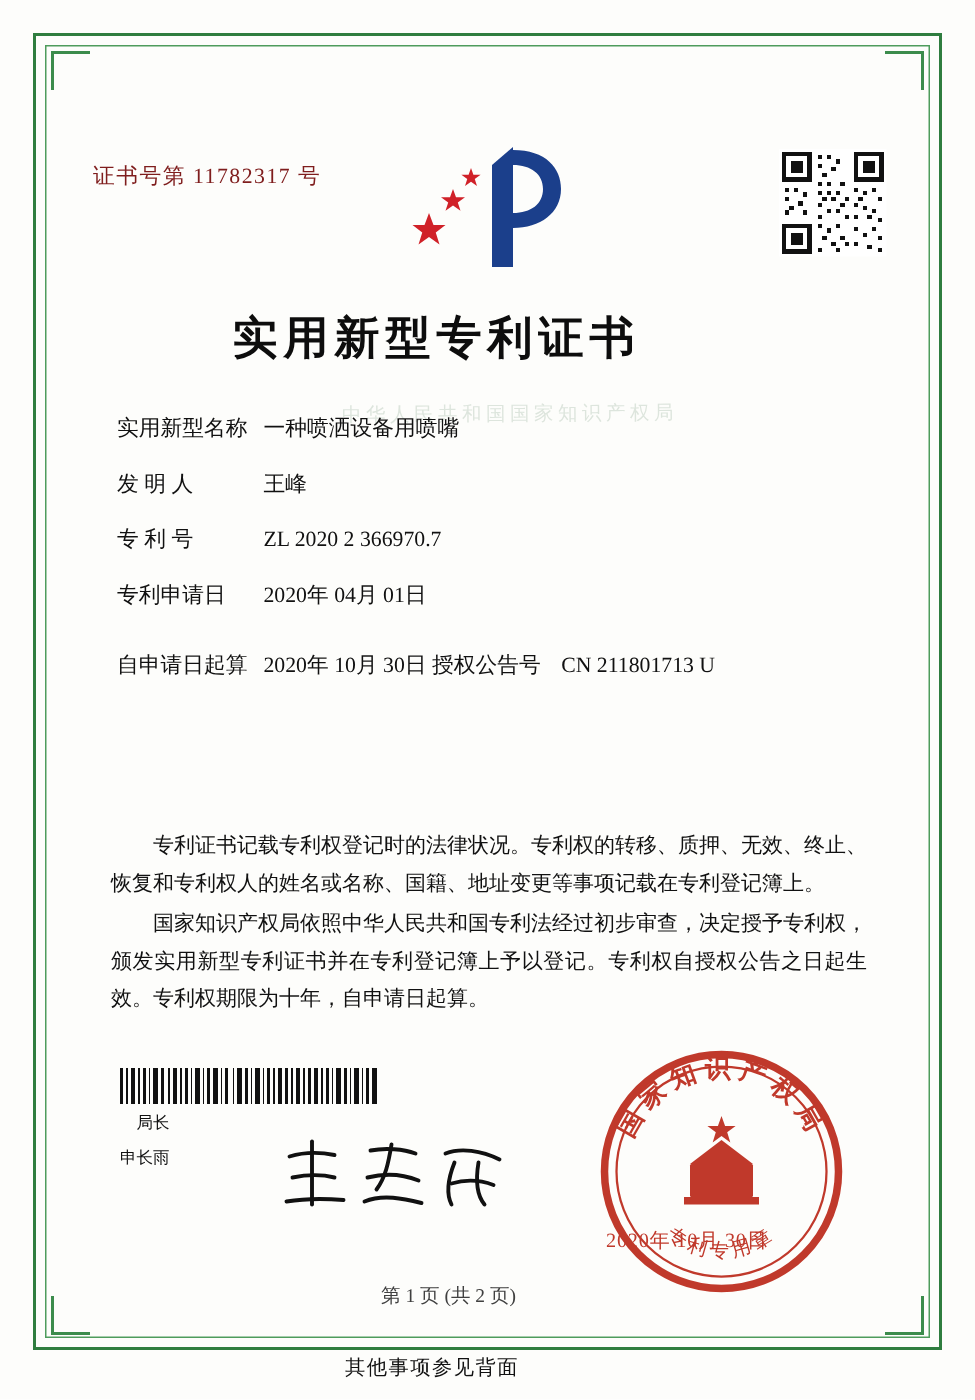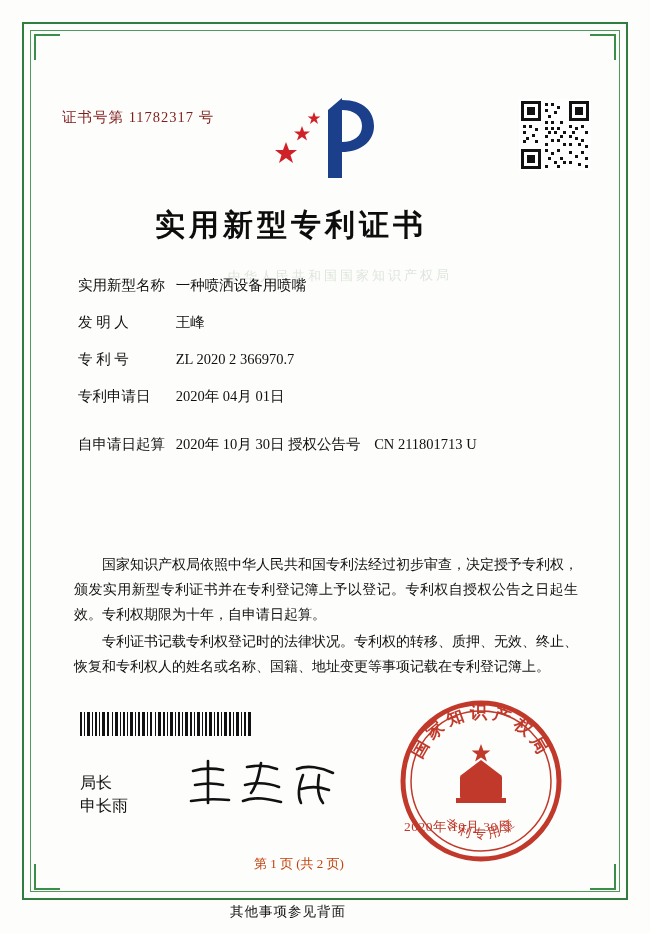--- a/index.html
+++ b/index.html
@@ -165,24 +165,25 @@
     left: 80px;
     top: 712px;
     width: 172px;
     height: 24px;
   }
 
   
   .sig-label {
     position: absolute;
     left: 80px;
-    top: 771px;
-    font-size: 16px;
+    top: 738px;
+    font-size: 11px;
     line-height: 23px;
     color: #111;
+    text-align: right;
   }
   .sig-script {
     position: absolute;
     left: 185px;
     top: 755px;
     width: 160px;
     height: 60px;
     font-family: "Liberation Serif", serif;
     font-size: 34px;
     color: #111;
@@ -205,21 +206,21 @@
     letter-spacing: 0.5px;
   }
 
   .page-no {
     position: absolute;
     left: 0;
     top: 855px;
     width: 598px;
     text-align: center;
     font-size: 13px;
-    color: #c2410c;
+    color: #404040;
   }
 
   .footer-note {
     position: absolute;
     left: 0;
     top: 903px;
     width: 576px;
     text-align: center;
     font-size: 13.5px;
     color: #111;
@@ -348,22 +349,22 @@
     </div>
     <div class="field-row">
       <span class="field-label lbl-4">自申请日起算</span>
       <span class="field-value">2020年 10月 30日</span>
       <span class="second-label">授权公告号</span>
       <span class="second-value">CN 211801713 U</span>
     </div>
   </div>
 
   <div class="paragraphs">
+    <p>专利证书记载专利权登记时的法律状况。专利权的转移、质押、无效、终止、恢复和专利权人的姓名或名称、国籍、地址变更等事项记载在专利登记簿上。</p>
     <p>国家知识产权局依照中华人民共和国专利法经过初步审查，决定授予专利权，颁发实用新型专利证书并在专利登记簿上予以登记。专利权自授权公告之日起生效。专利权期限为十年，自申请日起算。</p>
-    <p>专利证书记载专利权登记时的法律状况。专利权的转移、质押、无效、终止、恢复和专利权人的姓名或名称、国籍、地址变更等事项记载在专利登记簿上。</p>
   </div>
 
   <div class="barcode">
     <svg width="172" height="24" viewBox="0 0 172 24" shape-rendering="crispEdges">
       <g fill="#111">
         <rect x="0" y="0" width="2" height="24"></rect>
           <rect x="4" y="0" width="1" height="24"></rect>
         <rect x="7" y="0" width="3" height="24"></rect>
           <rect x="12" y="0" width="1" height="24"></rect>
         <rect x="15" y="0" width="2" height="24"></rect>

